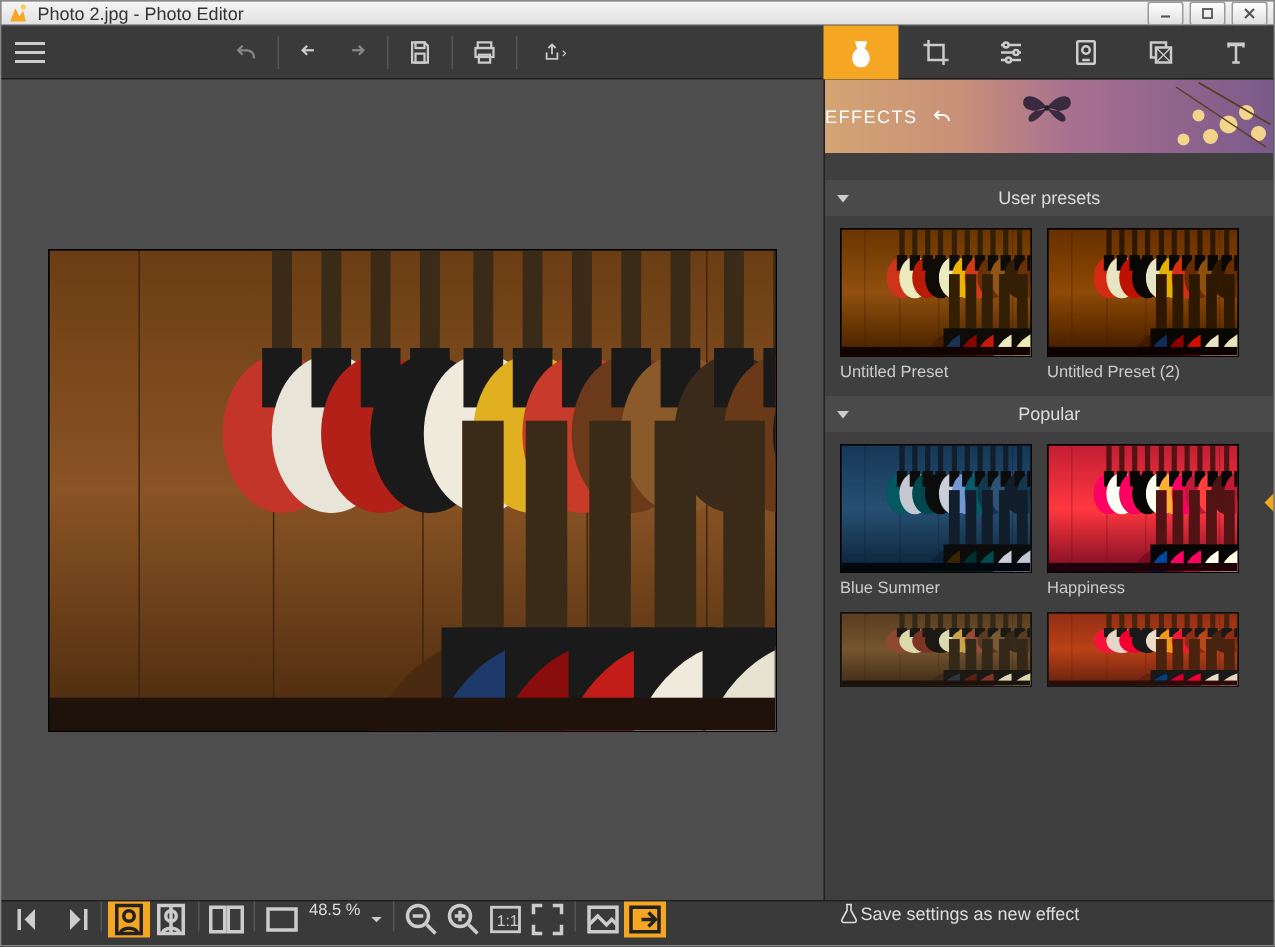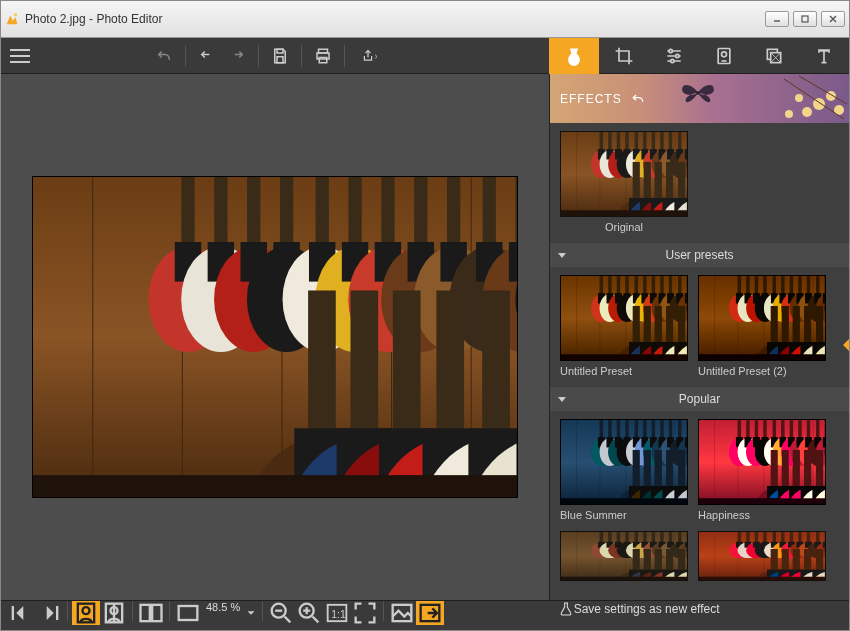--- a/index.html
+++ b/index.html
@@ -1,20 +1,20 @@
 <!DOCTYPE html>
 <html><head>
 <meta charset="utf-8">
 <style>
 * { box-sizing: border-box; margin: 0; padding: 0; }
 body { font-family: "Segoe UI", Arial, sans-serif; background: #3a3a3a; width: 850px; height: 631px; overflow: hidden; font-size: 12px; color: #ccc; }
 .window { width: 850px; height: 631px; display: flex; flex-direction: column; border: 1px solid #888; background: #4d4d4d; }
 
 
-.titlebar { height: 37px; background: linear-gradient(#f5f5f5,#e1e1e1); display: flex; align-items: center; padding: 0 4px; color: #333; border-bottom: 1px solid #999; }
+.titlebar { height: 16px; background: linear-gradient(#f5f5f5,#e1e1e1); display: flex; align-items: center; padding: 0 4px; color: #333; border-bottom: 1px solid #999; }
 .titlebar .app-icon { width: 14px; height: 14px; margin-right: 6px; }
 .titlebar .title { flex: 1; font-size: 12px; }
 .titlebar .win-btn { width: 24px; height: 16px; border: 1px solid #9a9a9a; border-radius: 2px; margin-left: 4px; display: flex; align-items: center; justify-content: center; background: linear-gradient(#fff,#e0e0e0); cursor: default; }
 .titlebar .win-btn svg { width: 10px; height: 10px; }
 
 
 .toolbar { height: 36px; background: #3a3a3a; display: flex; align-items: center; border-bottom: 1px solid #1f1f1f; }
 .ham { width: 38px; height: 36px; display:flex; align-items:center; justify-content:center; }
 .ham div { width: 20px; height: 2px; background: #ccc; box-shadow: 0 -6px 0 #ccc, 0 6px 0 #ccc; }
 .tb-group { display:flex; align-items:center; height:100%; }
@@ -26,21 +26,21 @@
 .tab.active { background:#f5a623; color:#fff; }
 .tab svg { width:20px; height:20px; }
 
 
 .main { flex:1; display:flex; overflow:hidden; }
 .canvas-area { flex:1; background:#4d4d4d; display:flex; align-items:center; justify-content:center; position:relative; }
 .canvas-img { width: 486px; height: 322px; background:#111; border:1px solid #000; }
 
 
 .right { width: 300px; background:#3f3f3f; display:flex; flex-direction:column; border-left:1px solid #222; position:relative; }
-.banner { height: 49px; background: linear-gradient(90deg, #d4a574 0%, #c89078 30%, #a87090 55%, #7a5a8a 100%); display:flex; align-items:center; padding-left:10px; color:#fff; position:relative; overflow:hidden; }
+.banner { height: 49px; background: linear-gradient(90deg, #d4a574 0%, #c89078 30%, #a87090 55%, #7a5a8a 100%); display:flex; align-items:center; color:#fff; position:relative; overflow:hidden; }
 .banner .b-label { font-size:12px; letter-spacing:1px; }
 .banner .b-undo { width:16px; height:16px; margin-left:8px; }
 .banner .butterfly { position:absolute; left:130px; top:4px; width:36px; height:30px; }
 .banner .flowers { position:absolute; right:0; top:0; width:120px; height:49px; }
 .scroll { flex:1; overflow-y:auto; padding: 8px 10px 8px 10px; }
 .scroll::-webkit-scrollbar { width:10px; }
 .scroll::-webkit-scrollbar-track { background:#2f2f2f; }
 .scroll::-webkit-scrollbar-thumb { background:#666; }
 .thumb { background:#222; border:1px solid #111; }
 .orig-wrap { display:flex; flex-direction:column; align-items:flex-start; }
@@ -280,26 +280,20 @@
               <circle cx="60" cy="40" r="4"></circle>
             </g>
             <g stroke="#5a3a20" stroke-width="1">
               <line x1="55" y1="5" x2="115" y2="45"></line>
               <line x1="70" y1="2" x2="118" y2="30"></line>
             </g>
           </svg>
       </div>
 
       <div class="scroll">
-        <div class="orig-wrap">
-          <div class="thumb orig-thumb"><svg class="guitars" viewBox="0 0 486 322" preserveAspectRatio="none">
-                <use href="#scene"></use>
-              </svg></div>
-          <div class="thumb-label" style="width:128px">Original</div>
-        </div>
 
         <div class="section-head">
           <div class="tri"></div>
           <span class="txt">User presets</span>
         </div>
         <div class="grid2">
           <div class="g-item">
             <div class="thumb g-thumb fl-preset1"><svg class="guitars" viewBox="0 0 486 322" preserveAspectRatio="none">
                   <use href="#scene"></use>
                 </svg></div>

